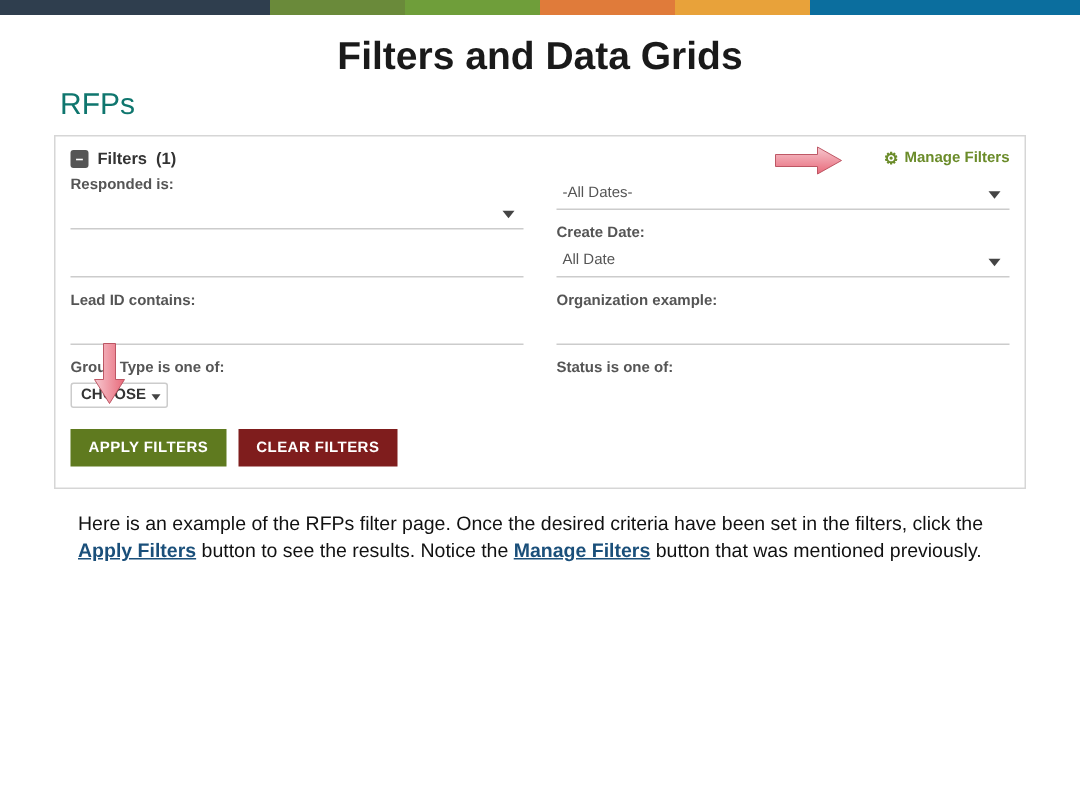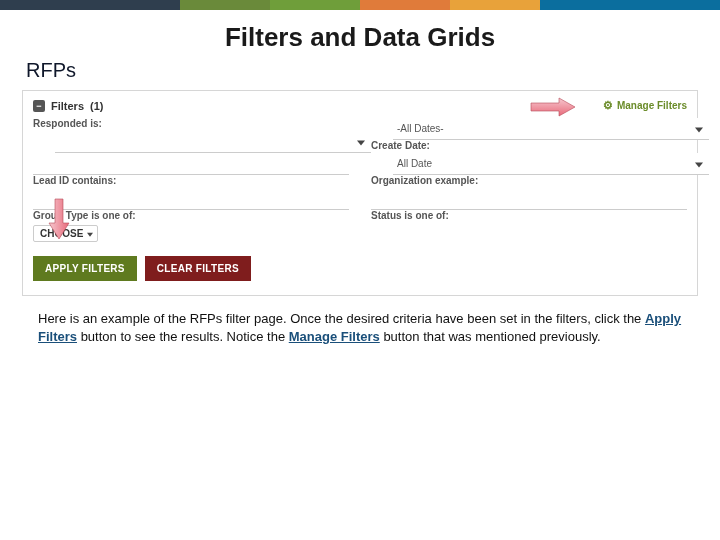--- a/index.html
+++ b/index.html
@@ -1,40 +1,40 @@
 <!DOCTYPE html>
 <html><head>
 <meta charset="utf-8">
 <style>
   * { box-sizing: border-box; margin: 0; padding: 0; }
   html, body { width: 720px; height: 540px; font-family: Arial, Helvetica, sans-serif; background: #fff; }
   .topbar { width: 100%; height: 10px; display: flex; }
   .topbar div { flex: 1; height: 100%; }
-  .slide { padding: 0 22px; }
+  .slide { padding: 0 36px; }
   .slide-title { text-align: center; font-size: 26px; font-weight: 800; color: #1a1a1a; margin: 12px 0 6px; }
-  .section-heading { font-size: 20px; font-weight: 400; color: #0f172a; margin: 0 0 8px 4px; }
+  .section-heading { font-size: 20px; font-weight: 400; color: #0f766e; margin: 0 0 8px 4px; }
   .panel { border: 1px solid #d6d6d6; background: #fff; padding: 8px 10px 14px; position: relative; }
   .panel-header { display: flex; align-items: center; justify-content: space-between; font-size: 11px; font-weight: 700; color: #333; margin-bottom: 6px; }
   .panel-header-left { display: flex; align-items: center; gap: 6px; }
   .minus-icon { width: 12px; height: 12px; background: #555; color: #fff; font-size: 9px; display: flex; align-items: center; justify-content: center; border-radius: 2px; }
   .panel-header-right { display: flex; align-items: center; gap: 4px; color: #6b8c2a; font-size: 10px; font-weight: 700; }
   .gear { color: #6b8c2a; font-size: 11px; }
   .columns { display: flex; gap: 22px; }
-  .col { flex: 1; display: flex; flex-direction: column; }
+  .col { flex: 1; display: flex; flex-direction: column; gap: 10px; }
   .field label { display: block; font-size: 10px; font-weight: 700; color: #555; margin-bottom: 2px; }
   .field .control {
     width: 100%; height: 22px; border: none; border-bottom: 1px solid #ccc;
     font-size: 10px; color: #555; background: #fff; padding: 2px 18px 2px 4px;
     position: relative; display:flex; align-items:center;
   }
   .field .dropdown::after {
     content: ""; position: absolute; right: 6px; top: 50%; transform: translateY(-30%);
     border-left: 4px solid transparent; border-right: 4px solid transparent; border-top: 5px solid #444;
   }
-  .field .dropdown { position: relative; margin-left: 22px; }
+  .field .dropdown { position: relative; }
   .tagbox { display: inline-flex; align-items: center; border: 1px solid #ccc; border-radius: 2px; padding: 2px 14px 2px 6px; font-size: 10px; font-weight: 700; color: #333; position: relative; margin-top: 2px; }
   .tagbox::after { content: ""; position: absolute; right: 4px; top: 50%; transform: translateY(-30%); border-left: 3px solid transparent; border-right: 3px solid transparent; border-top: 4px solid #444; }
   .buttons { display: flex; gap: 8px; margin-top: 14px; }
   .btn { font-size: 10px; font-weight: 700; padding: 7px 12px; border: none; cursor: pointer; letter-spacing: 0.3px; }
   .btn-primary { background: #5f7a1f; color: #fff; }
   .btn-secondary { background: #7f1d1d; color: #fff; }
   .arrow-right { position: absolute; top: 6px; right: 120px; }
   .arrow-down  { position: absolute; bottom: 54px; left: 24px; }
   .caption { font-size: 13px; color: #111; margin: 14px 16px 0; line-height: 1.35; }
   .caption .link { color: #1a4f7a; font-weight: 700; text-decoration: underline; }

